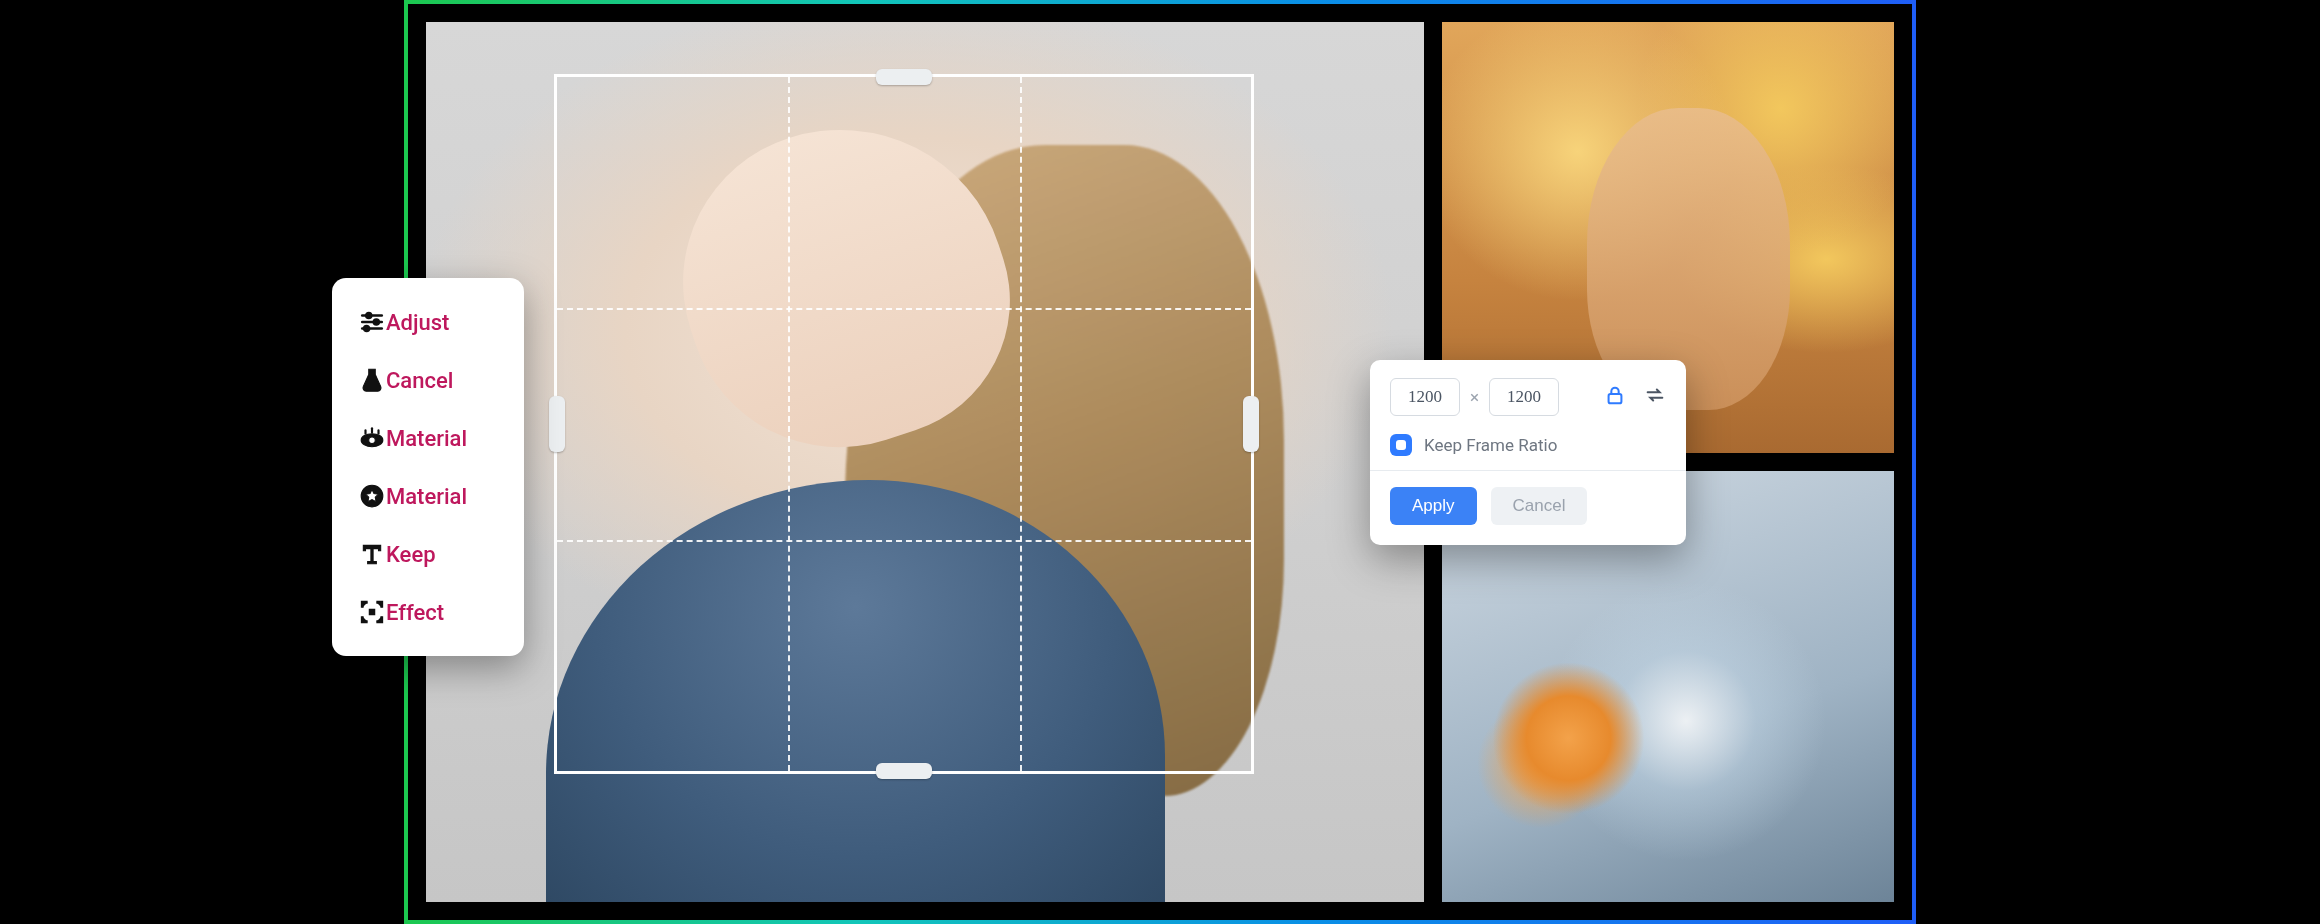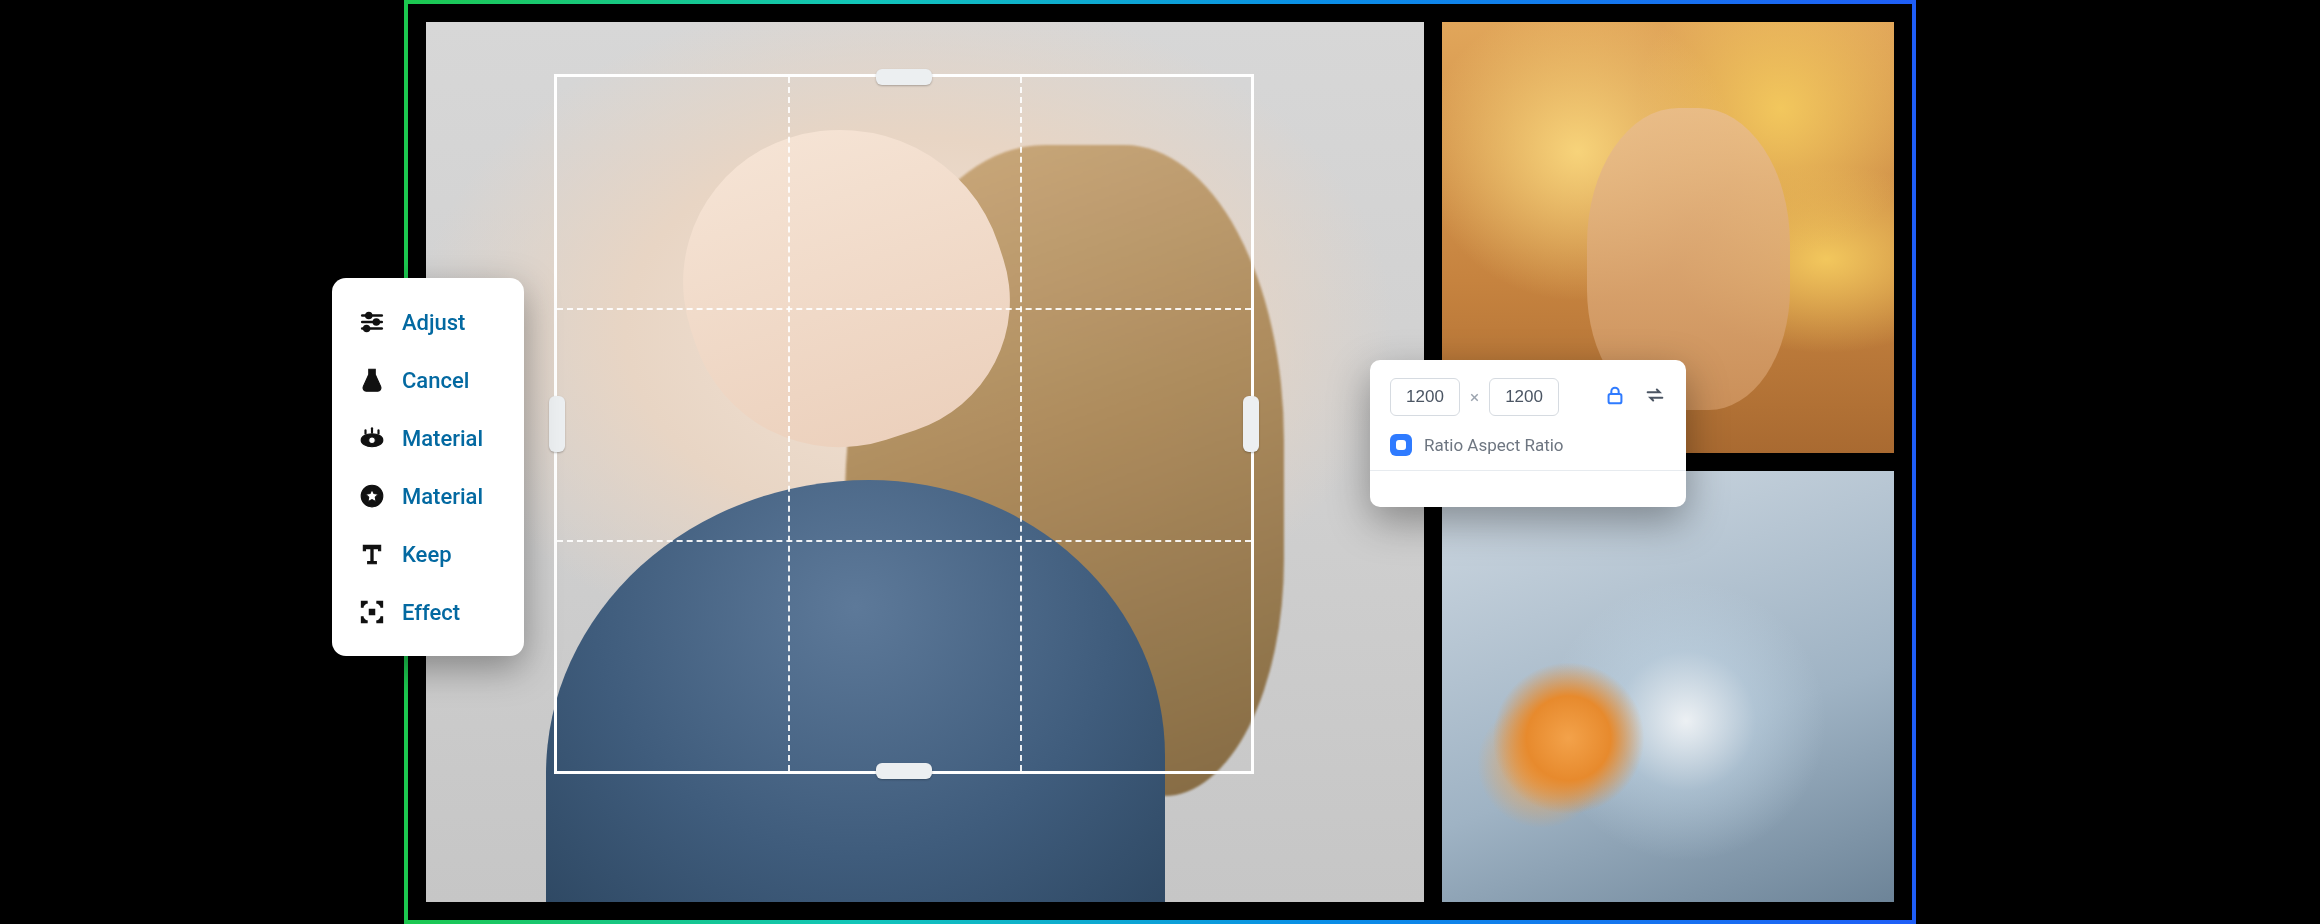--- a/index.html
+++ b/index.html
@@ -143,24 +143,24 @@
     box-shadow: 0 12px 36px rgba(0,0,0,.35);
     padding: 20px 24px;
     display: flex;
     flex-direction: column;
     gap: 10px;
     z-index: 30;
   }
   .tool-item {
     display: flex;
     align-items: center;
-    gap: 16px;
+    gap: 0;
     padding: 10px 2px;
     cursor: pointer;
-    color: #0369a1;
+    color: #be185d;
     font-size: 22px;
     font-weight: 500;
   }
   .tool-item .ico {
     width: 28px; height: 28px;
     display: flex; align-items: center; justify-content: center;
     color: #111;
   }
   .tool-item svg { width: 26px; height: 26px; stroke: #111; fill: #111; }
 
@@ -181,20 +181,21 @@
     display: flex; align-items: center; gap: 10px;
   }
   .dim-input {
     width: 70px; height: 38px;
     border: 1px solid #d6dbe1;
     border-radius: 6px;
     text-align: center;
     font-size: 17px;
     color: #4b5563;
     background: #fff;
+    font-family: Liberation Serif, serif;
   }
   .dim-sep { color: #9aa2ad; }
   .dims-icons { margin-left: auto; display:flex; gap:18px; align-items:center; }
   .lock-ico svg, .swap-ico svg { width:22px; height:22px; }
   .lock-ico { color:#2f7bff; }
   .swap-ico { color:#4b5563; }
 
   .aspect-row {
     display: flex; align-items: center; gap: 12px;
     margin: 18px 0 6px;
@@ -348,18 +349,22 @@
         <svg viewBox="0 0 24 24" fill="none" stroke="currentColor" stroke-width="2.2" stroke-linecap="round">
             <path d="M4 9h13l-3-3"></path>
             <path d="M20 15H7l3 3"></path>
           </svg>
       </span>
     </div>
   </div>
 
   <div class="aspect-row">
     <span class="aspect-check"></span>
-    <span>Ratio Aspect Ratio</span>
+    <span>Keep Frame Ratio</span>
   </div>
 
   <hr class="panel-divider">
 
+  <div class="btn-row">
+    <button class="btn btn-primary">Apply</button>
+    <button class="btn btn-secondary">Cancel</button>
+  </div>
 </div>
 
 </body></html>

